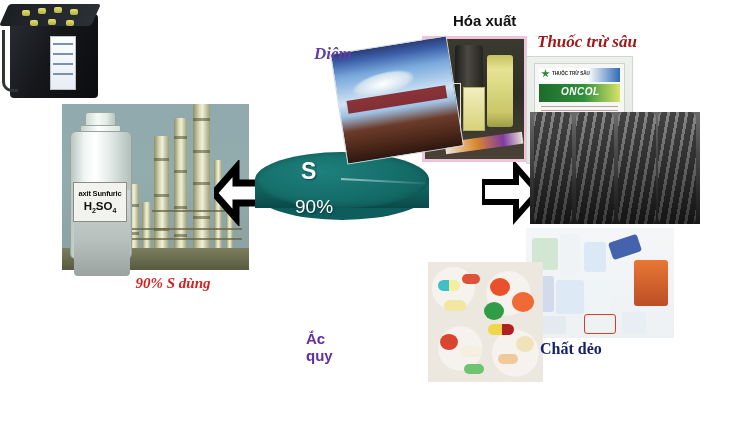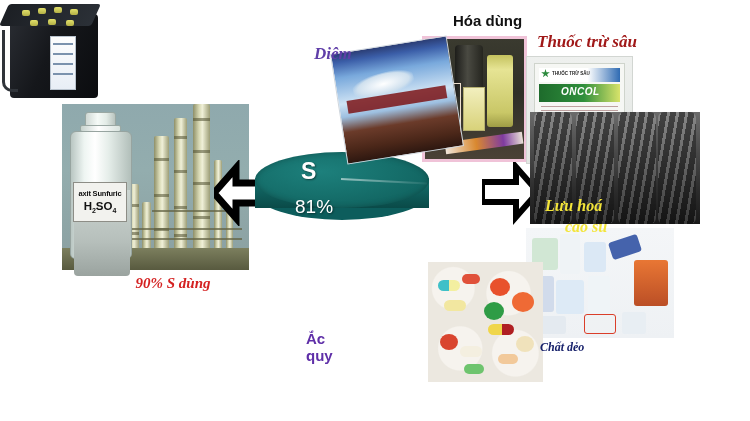--- a/index.html
+++ b/index.html
@@ -339,21 +339,21 @@
   #chatdeo-photo {
     left:526px; top:228px; width:148px; height:110px;
     background:linear-gradient(180deg,#f4f6f8,#eef1f4);
     z-index:3;
   }
   #chatdeo-photo .pb {
     position:absolute; border-radius:3px; opacity:.95;
   }
   #chatdeo-label {
     position:absolute; left:540px; top:340px;
-    color:#17216b; font-weight:bold; font-style:italic; font-size:12px;
+    color:#17216b; font-weight:bold; font-size:16px;
     font-family:"Liberation Serif", serif;
     z-index:9;
   }
 </style>
 </head>
 <body>
 
 <div id="stage">
 
   <div class="photo" id="plant-photo">
@@ -413,60 +413,56 @@
     <polygon points="56,34 34,9 34,24 0,24 0,44 34,44 34,59" fill="#ffffff" stroke="#000000" stroke-width="6" stroke-linejoin="miter"></polygon>
   </svg>
 
   <div id="pie-wrap">
     <div id="pie-main">
       <div class="side"></div>
       <div class="sidefill"></div>
       <div class="top"></div>
       <div class="cutline"></div>
       <div id="s-label">S</div>
-      <div id="pct90">81%</div>
+      <div id="pct90">90%</div>
     </div>
   </div>
 
   <div class="photo" id="diem-photo">
     <div class="bird"></div>
     <div class="brand"></div>
   </div>
   <div id="diem-label">Diêm</div>
 
   <div class="photo" id="hoachat-photo">
     <div class="bottleA"></div>
     <div class="canY"></div>
     <div class="boxR"></div>
     <div class="boxY"></div>
     <div class="tube"></div>
   </div>
-  <div id="hoachat-label">Hóa dùng</div>
+  <div id="hoachat-label">Hóa xuất</div>
 
   <div class="photo" id="thuoc-photo">
     <div class="sheet">
       <div class="hdr"></div>
       <div class="star"></div>
       <div class="sub">THUỐC TRỪ SÂU</div>
       <div class="band2"></div>
       <div class="oncol">ONCOL</div>
       <div class="txt"></div>
     </div>
   </div>
   <div id="thuoc-label">Thuốc trừ sâu</div>
 
   <div class="photo" id="tire-photo">
     <div class="tread" style="left:4px;"></div>
     <div class="tread" style="left:46px;"></div>
     <div class="tread" style="left:88px;"></div>
     <div class="tread" style="left:128px;"></div>
-  </div>
-  <div id="luuhoa-label">
-    <span>Lưu hoá</span>
-    <span class="ln2">cao su</span>
   </div>
 
   <div id="acquy-photo">
     <div class="case"></div>
     <div class="topface"></div>
     <div class="cap" style="left:22px; top:10px;"></div>
     <div class="cap" style="left:38px; top:8px;"></div>
     <div class="cap" style="left:54px; top:7px;"></div>
     <div class="cap" style="left:70px; top:9px;"></div>
     <div class="cap" style="left:30px; top:20px;"></div>

